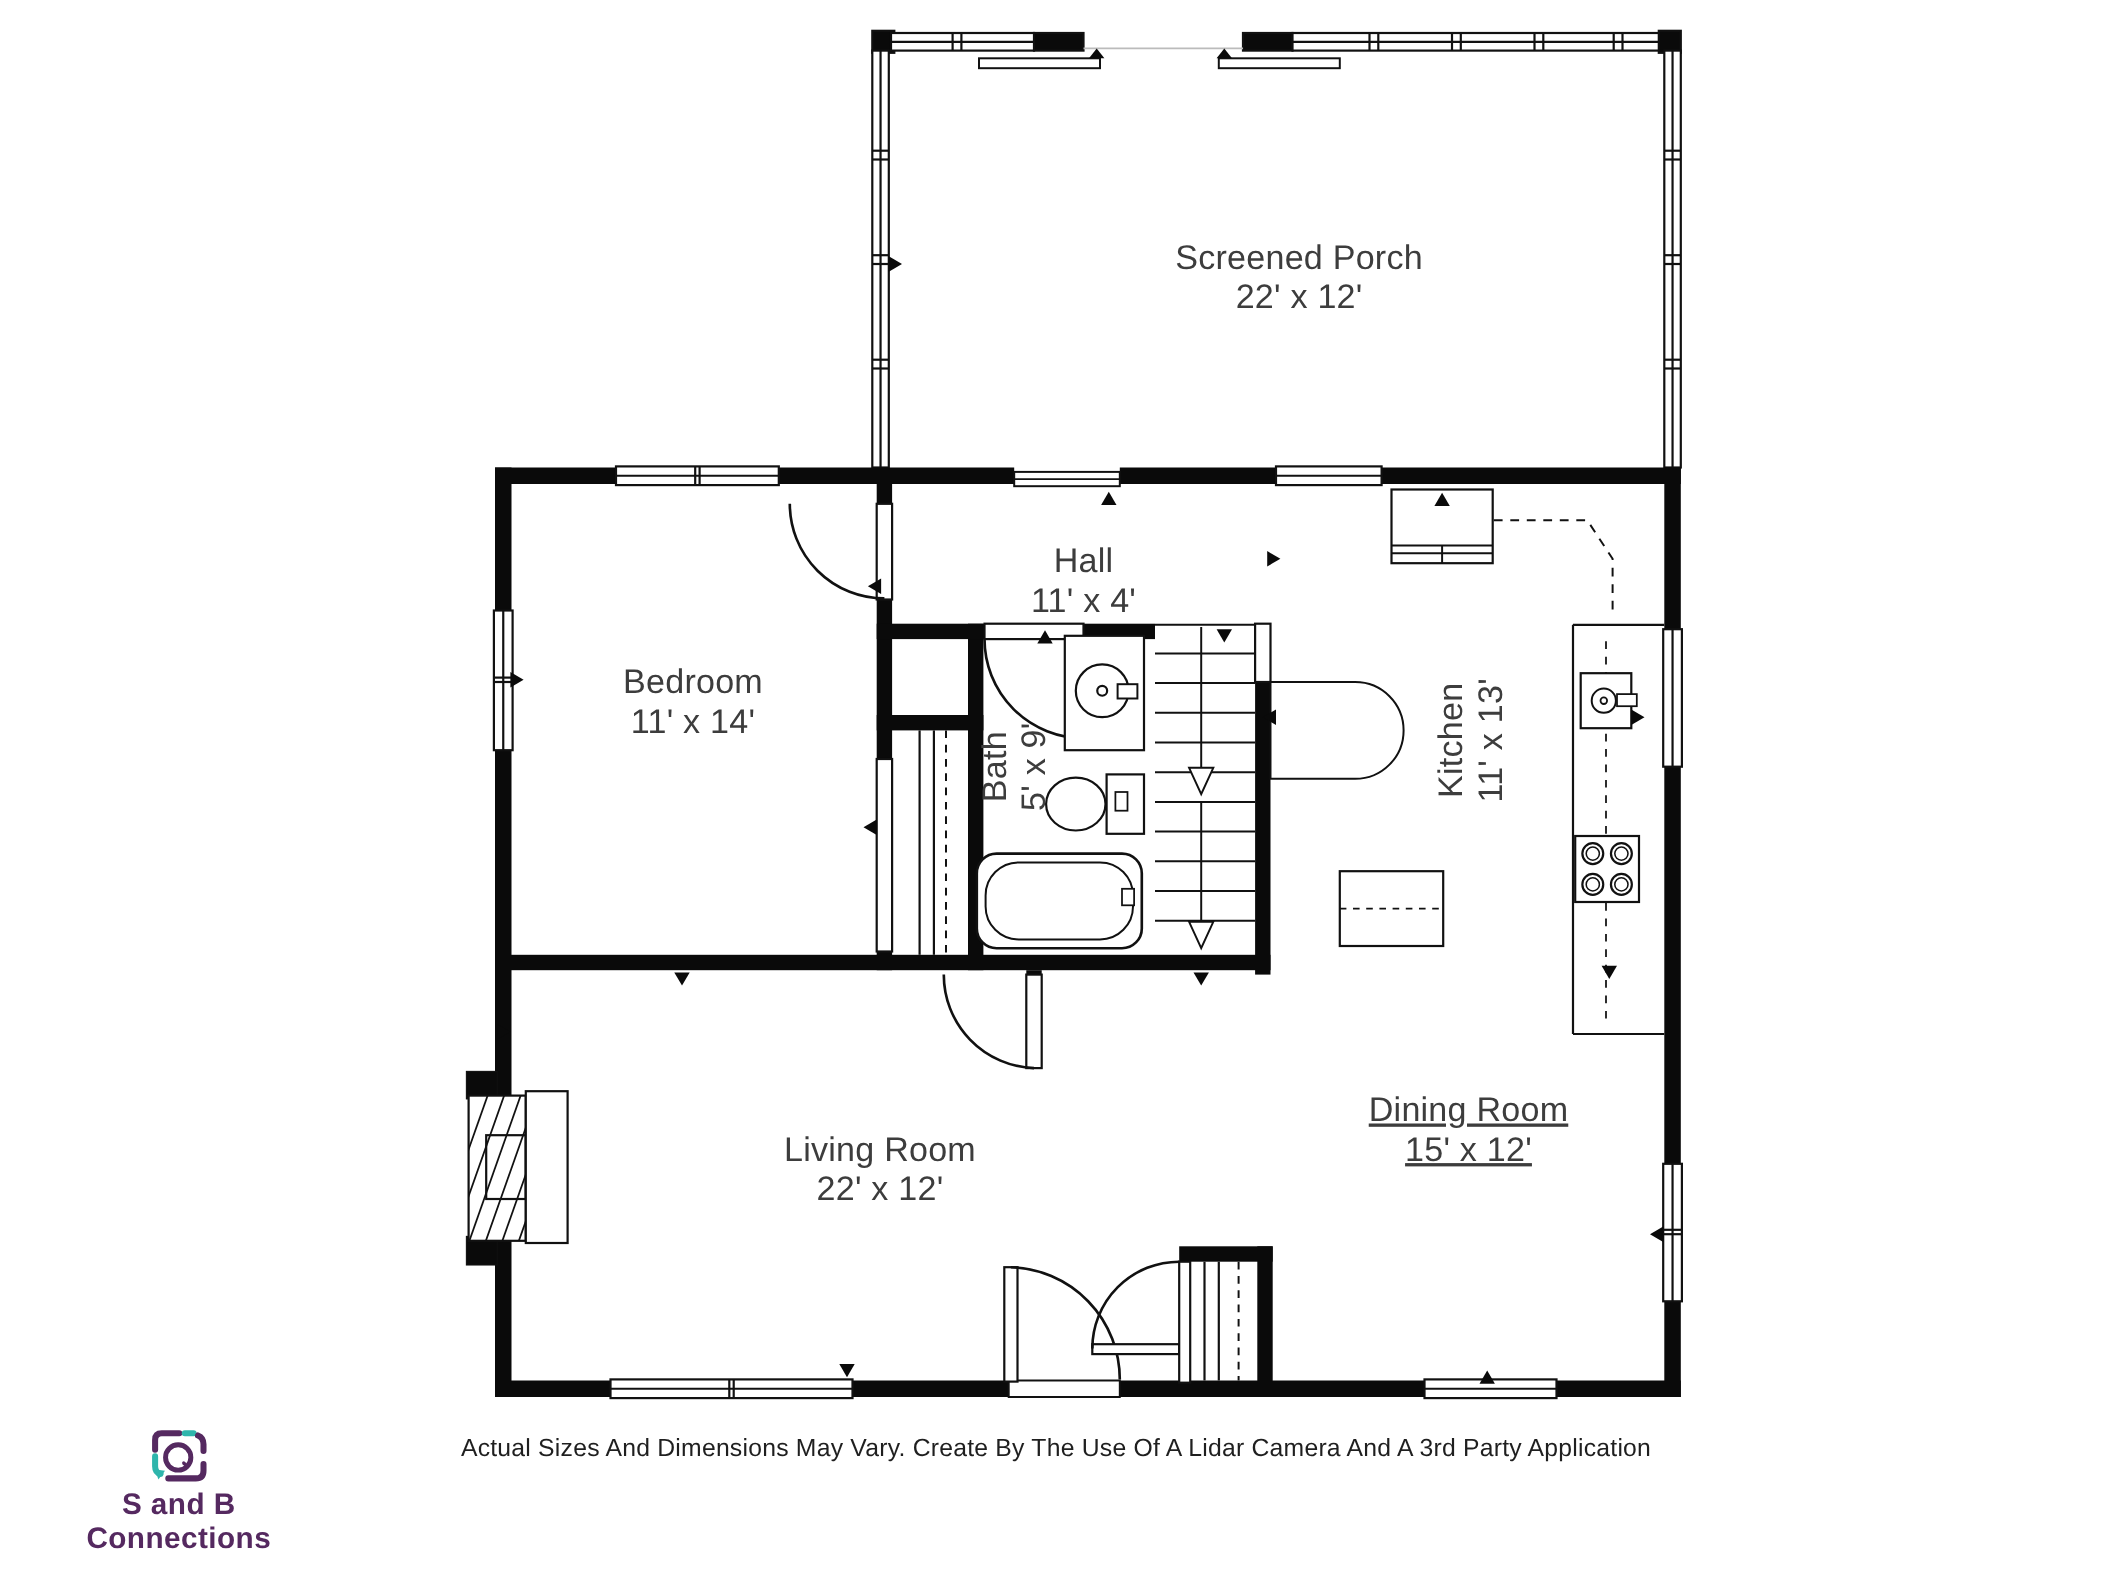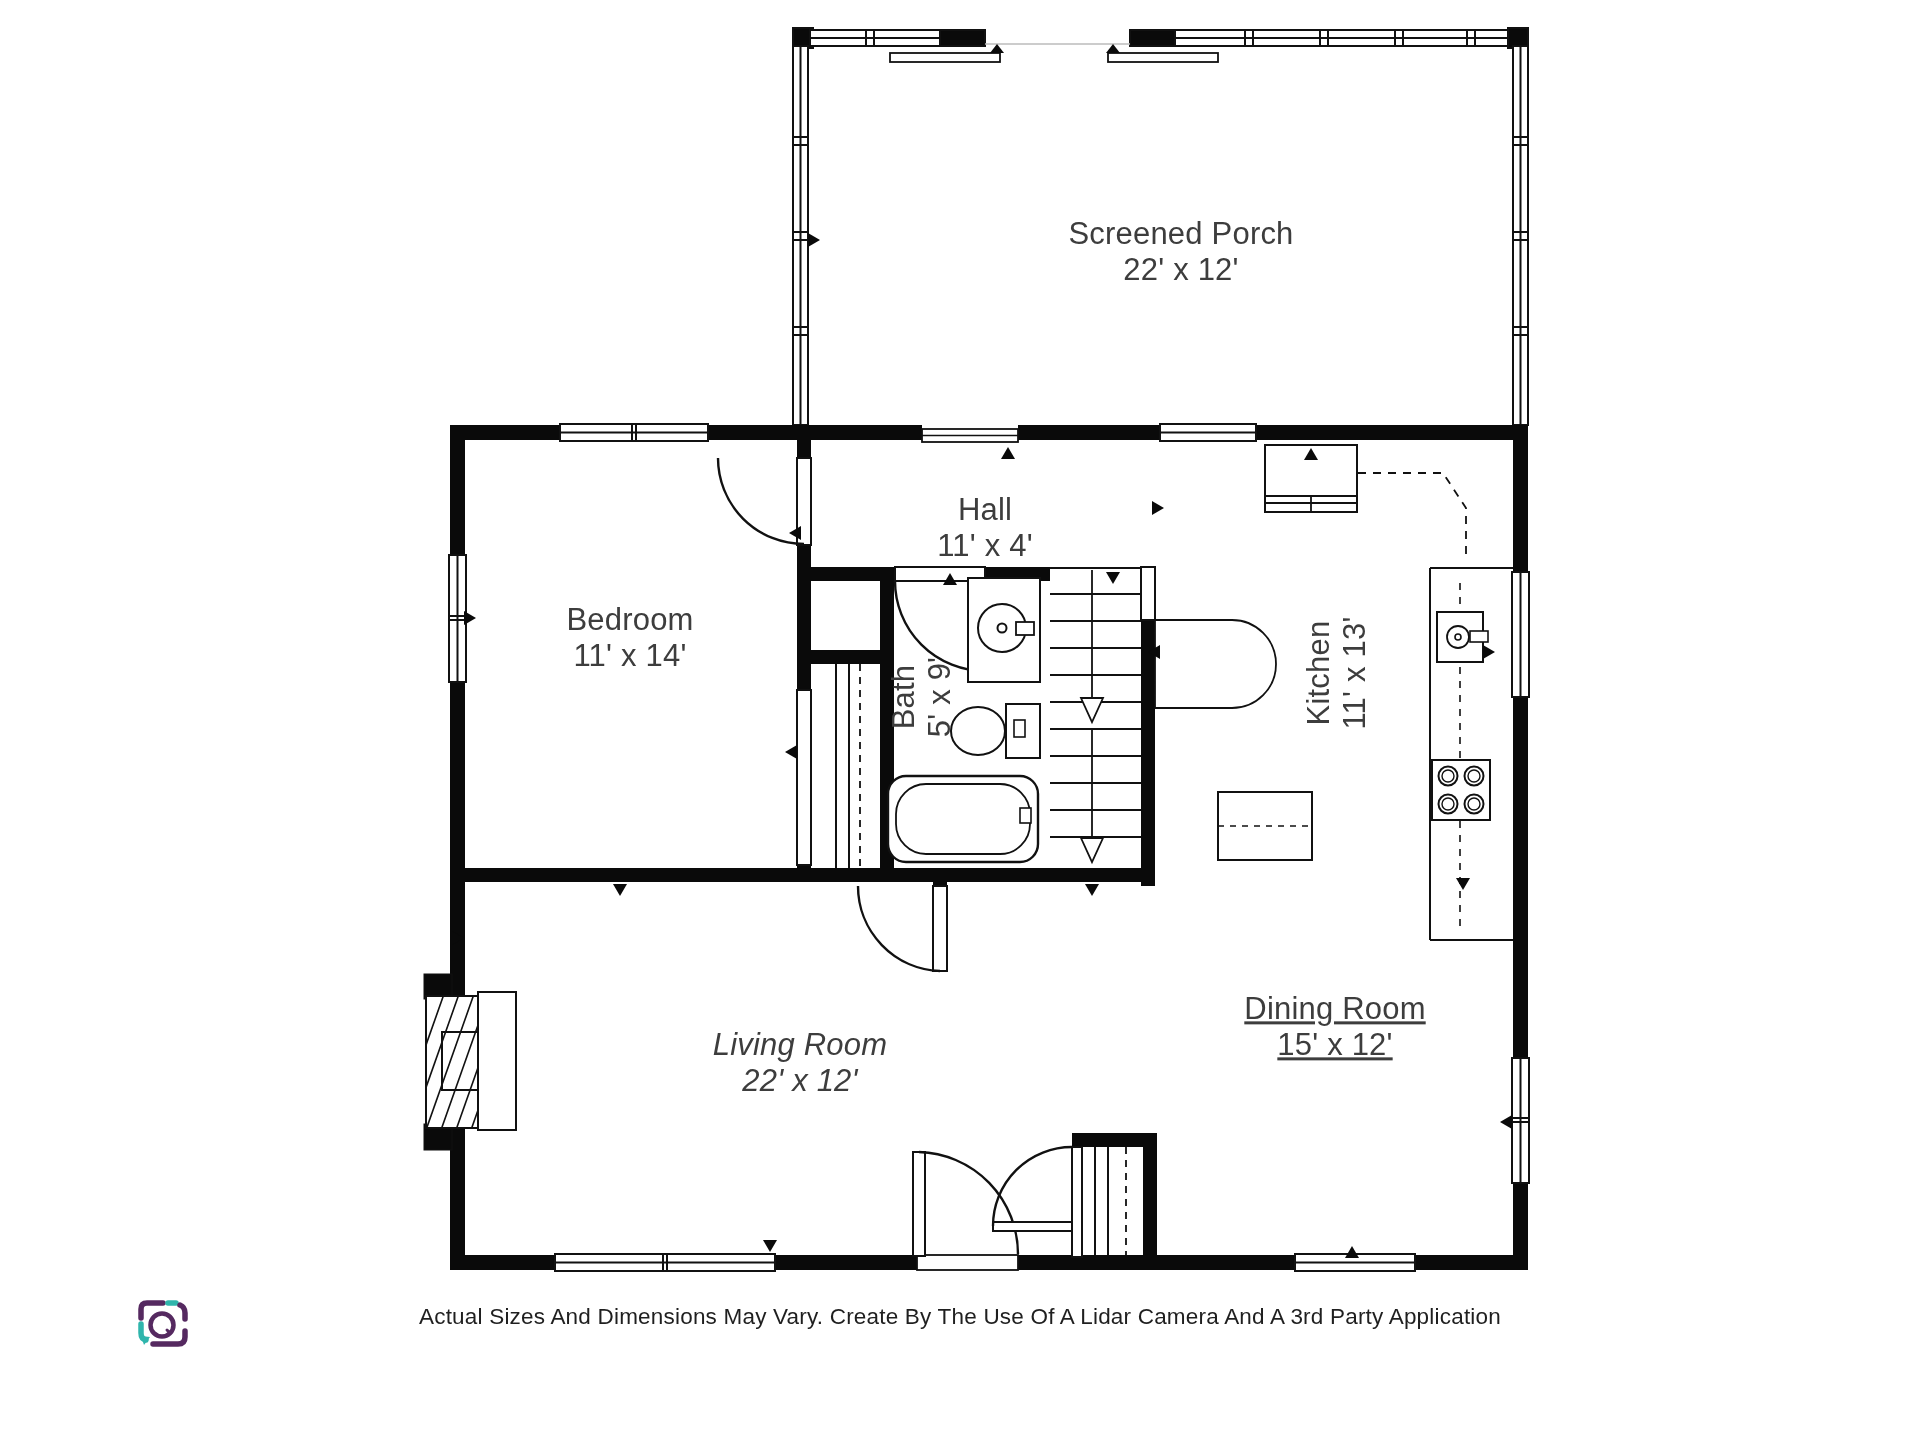--- a/index.html
+++ b/index.html
@@ -310,35 +310,36 @@
   <div>11' x 14'</div>
 </div>
 <div class="room-label rot" style="left:922px;top:697px;">
   <div>Bath</div>
   <div>5' x 9'</div>
 </div>
 <div class="room-label rot" style="left:1337px;top:673px;">
   <div>Kitchen</div>
   <div>11' x 13'</div>
 </div>
-<div class="room-label" style="left:800px;top:1063px;font-style:italic;">
+<div class="room-label" style="left:800px;top:1063px;">
   <div>Living Room</div>
   <div>22' x 12'</div>
 </div>
 <div class="room-label" style="left:1335px;top:1027px;text-decoration:underline;">
   <div>Dining Room</div>
   <div>15' x 12'</div>
 </div>
 
 <div id="brand">
   <svg width="72" height="54" viewBox="0 0 72 54" fill="none" stroke-linecap="round" stroke-linejoin="round">
     <path d="M 14,22 V 13 Q 14,7 20,7 H 36" stroke="#552960" stroke-width="5.5"></path>
     <path d="M 41,7 H 49" stroke="#2fb5ac" stroke-width="5.5"></path>
     <path d="M 53,9 Q 58,11 58,17 V 23" stroke="#552960" stroke-width="5.5"></path>
     <circle cx="35" cy="29" r="11.5" stroke="#552960" stroke-width="4.5"></circle>
     <path d="M 40,34 L 43,37" stroke="#552960" stroke-width="3"></path>
     <path d="M 14,28 V 37 Q 14,43 19,44" stroke="#2fb5ac" stroke-width="5.5"></path>
     <polygon points="14,40 23,41 17,49" fill="#2fb5ac"></polygon>
     <path d="M 26,48 H 51 Q 58,48 58,41 V 35" stroke="#552960" stroke-width="5.5"></path>
   </svg>
+  <div class="brand-text">S and B Connections</div>
 </div>
 
 <div id="footer-note">Actual Sizes And Dimensions May Vary. Create By The Use Of A Lidar Camera And A 3rd Party Application</div>
 
 </body></html>

